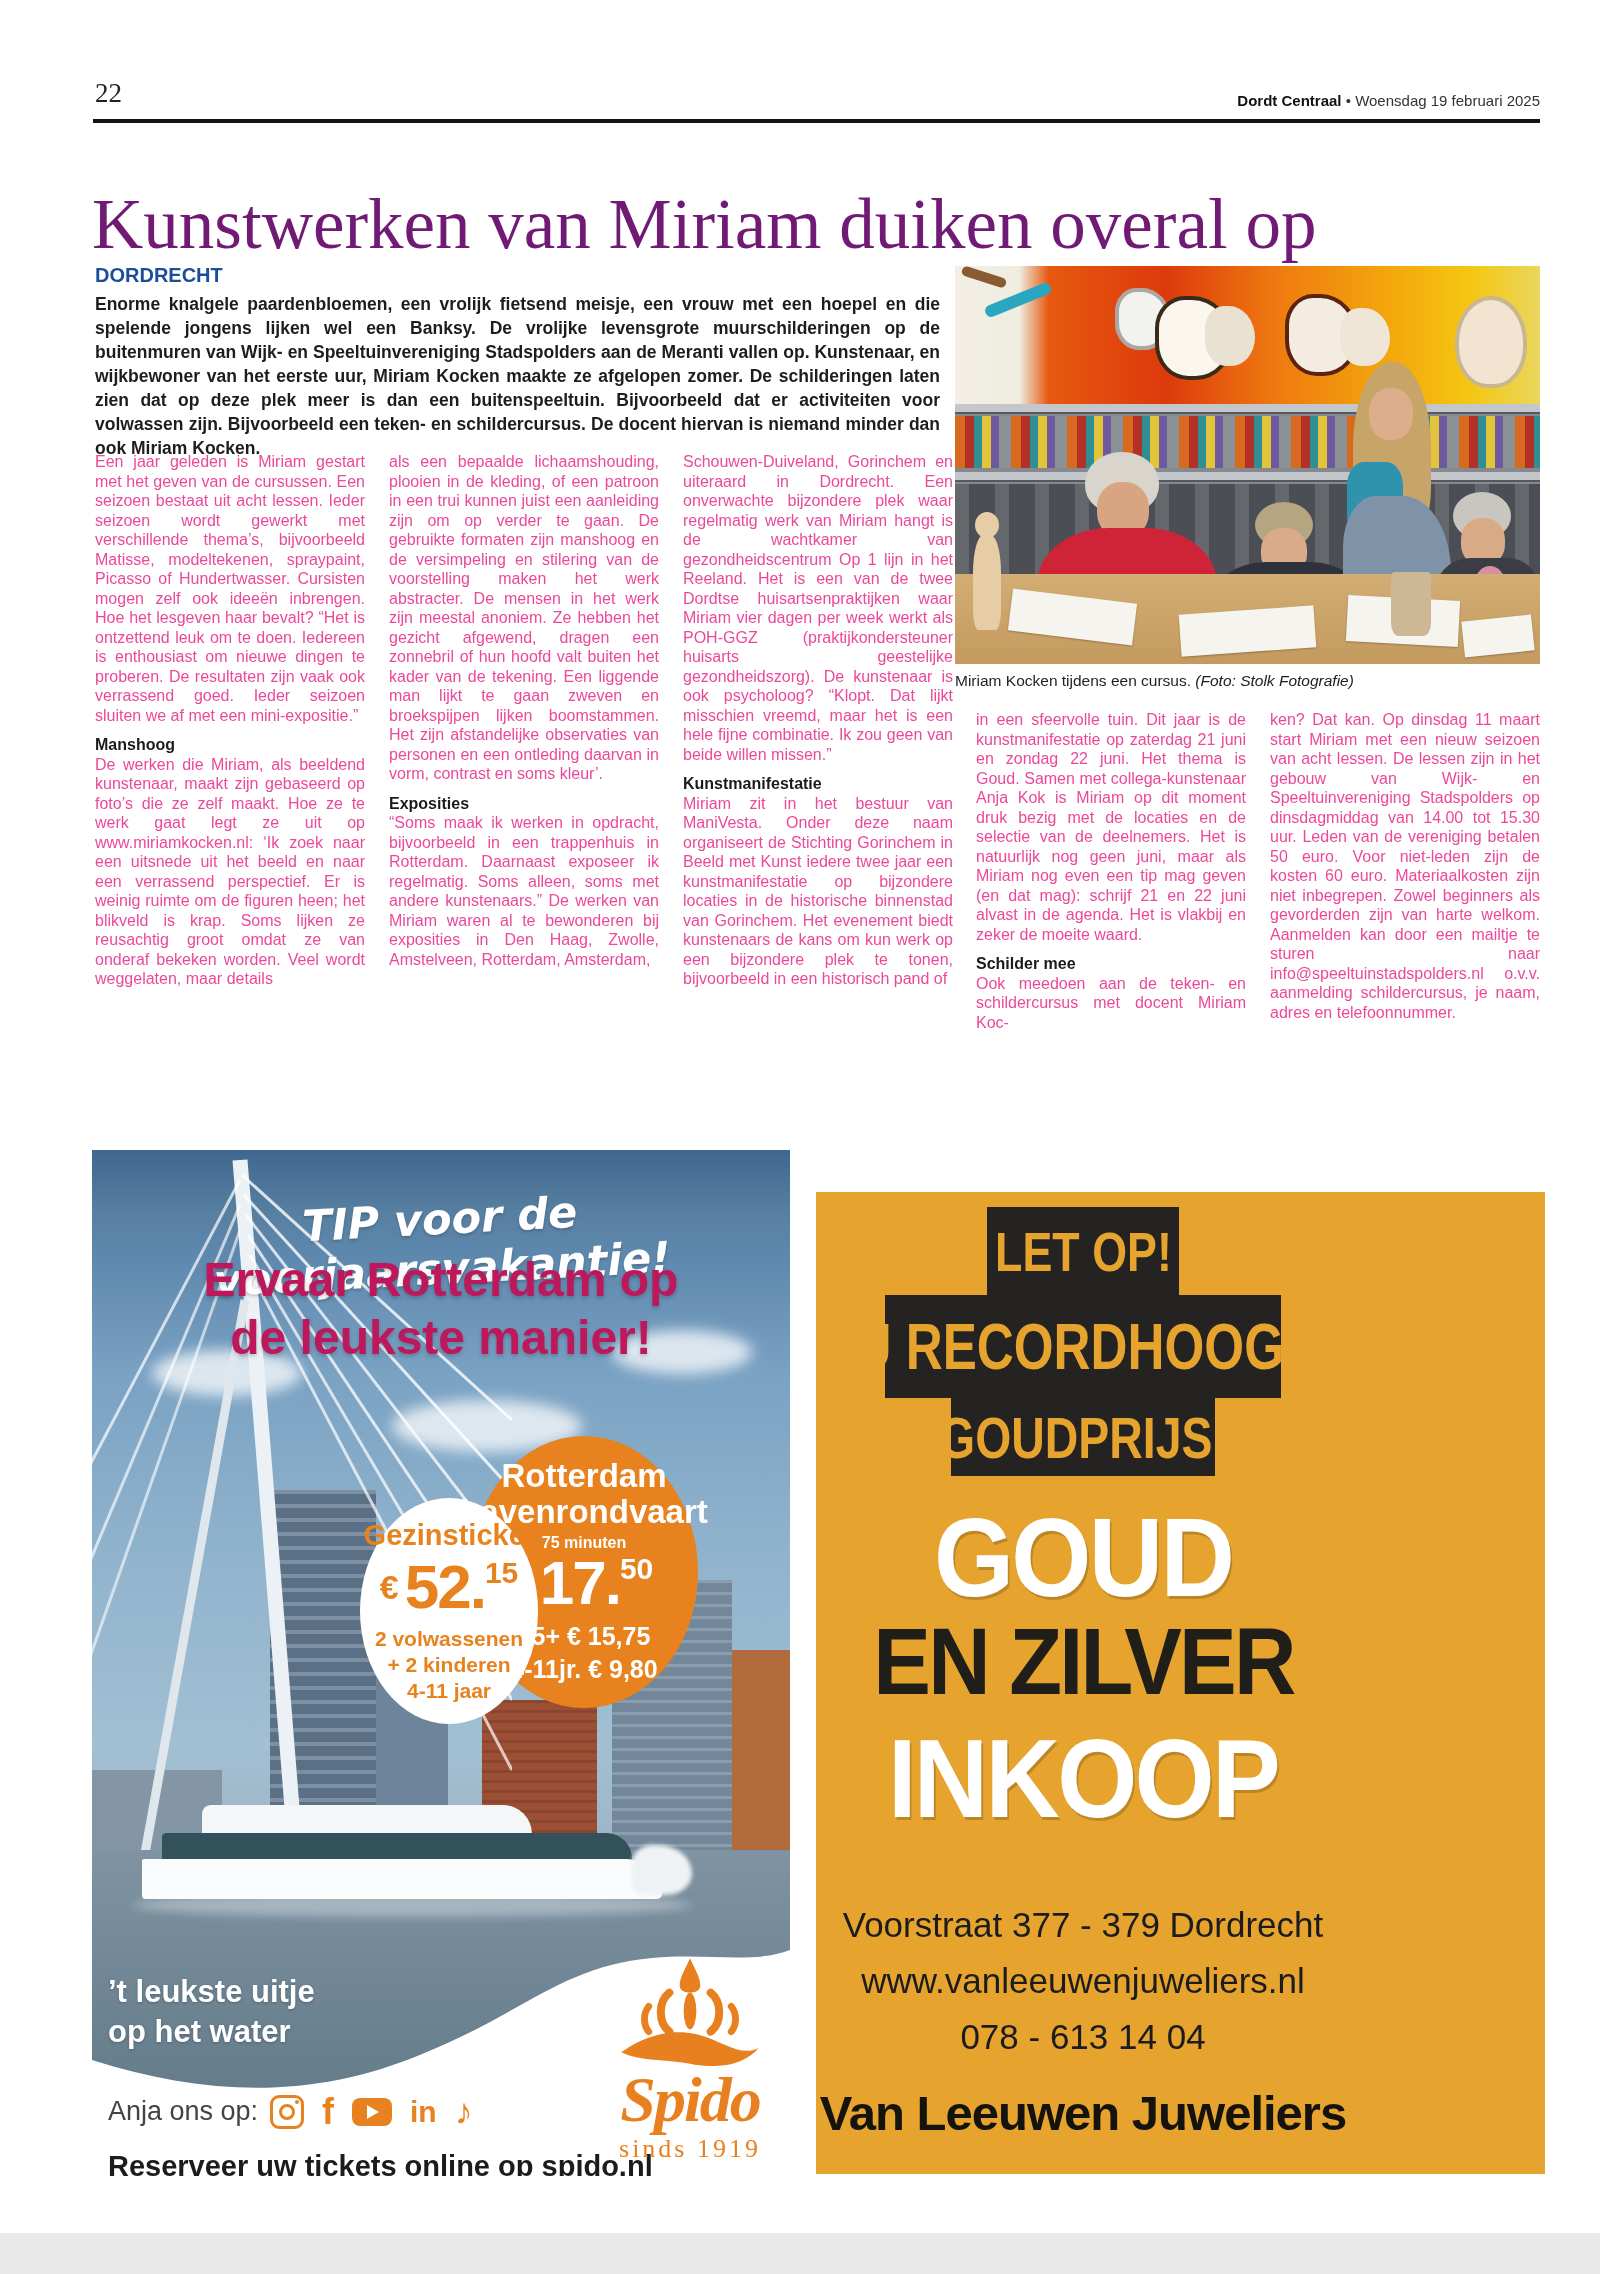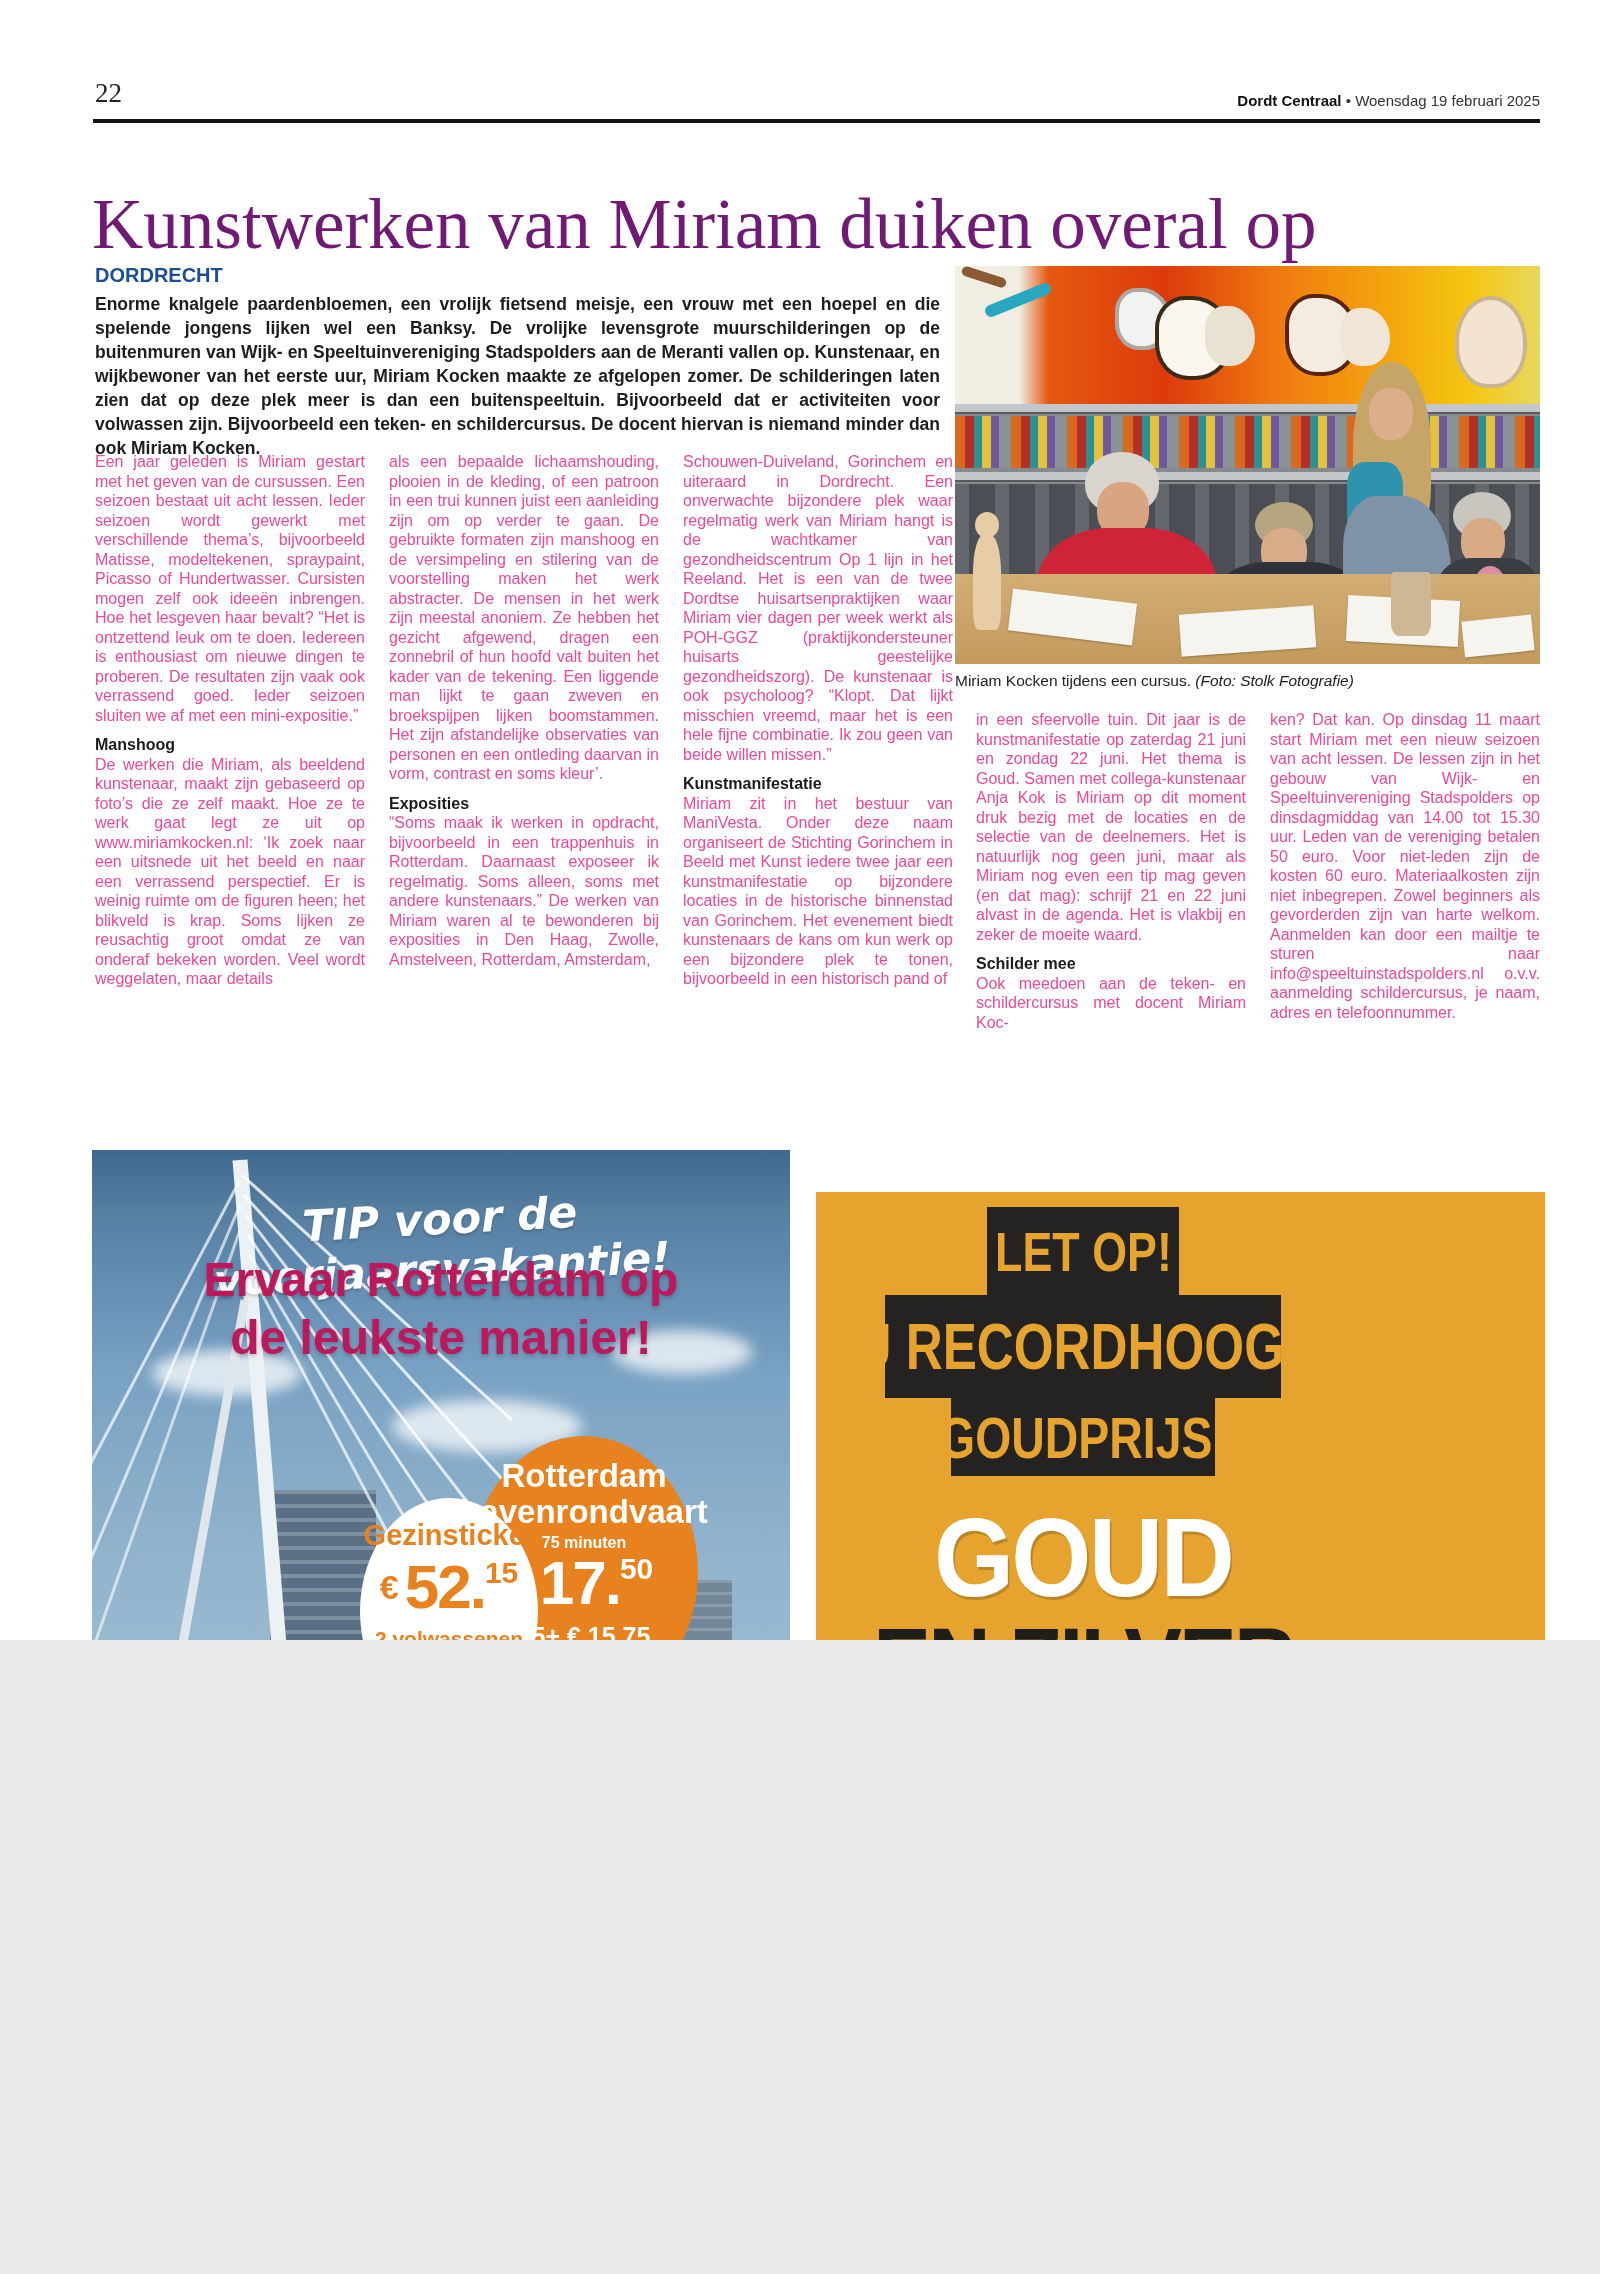--- a/index.html
+++ b/index.html
@@ -1,16 +1,16 @@
 <!DOCTYPE html>
 <html lang="nl"><head>
 <meta charset="utf-8">
 <style>
   html,body{margin:0;padding:0;background:#e9e9e9;}
-  #page{position:relative;width:1600px;height:1640px;background:#ffffff;margin:0 auto;
+  #page{position:relative;width:1600px;height:2233px;background:#ffffff;margin:0 auto;
         font-family:"Liberation Sans",sans-serif;overflow:hidden;}
   .abs{position:absolute;}
 
   
   .page-num{left:95px;top:78px;font-family:"Liberation Serif",serif;font-size:27px;color:#222;}
   .masthead{right:60px;top:92px;font-size:15px;color:#333;}
   .masthead b{color:#111;}
   .head-rule{left:93px;right:60px;top:119px;height:4px;background:#141414;}
 
   

